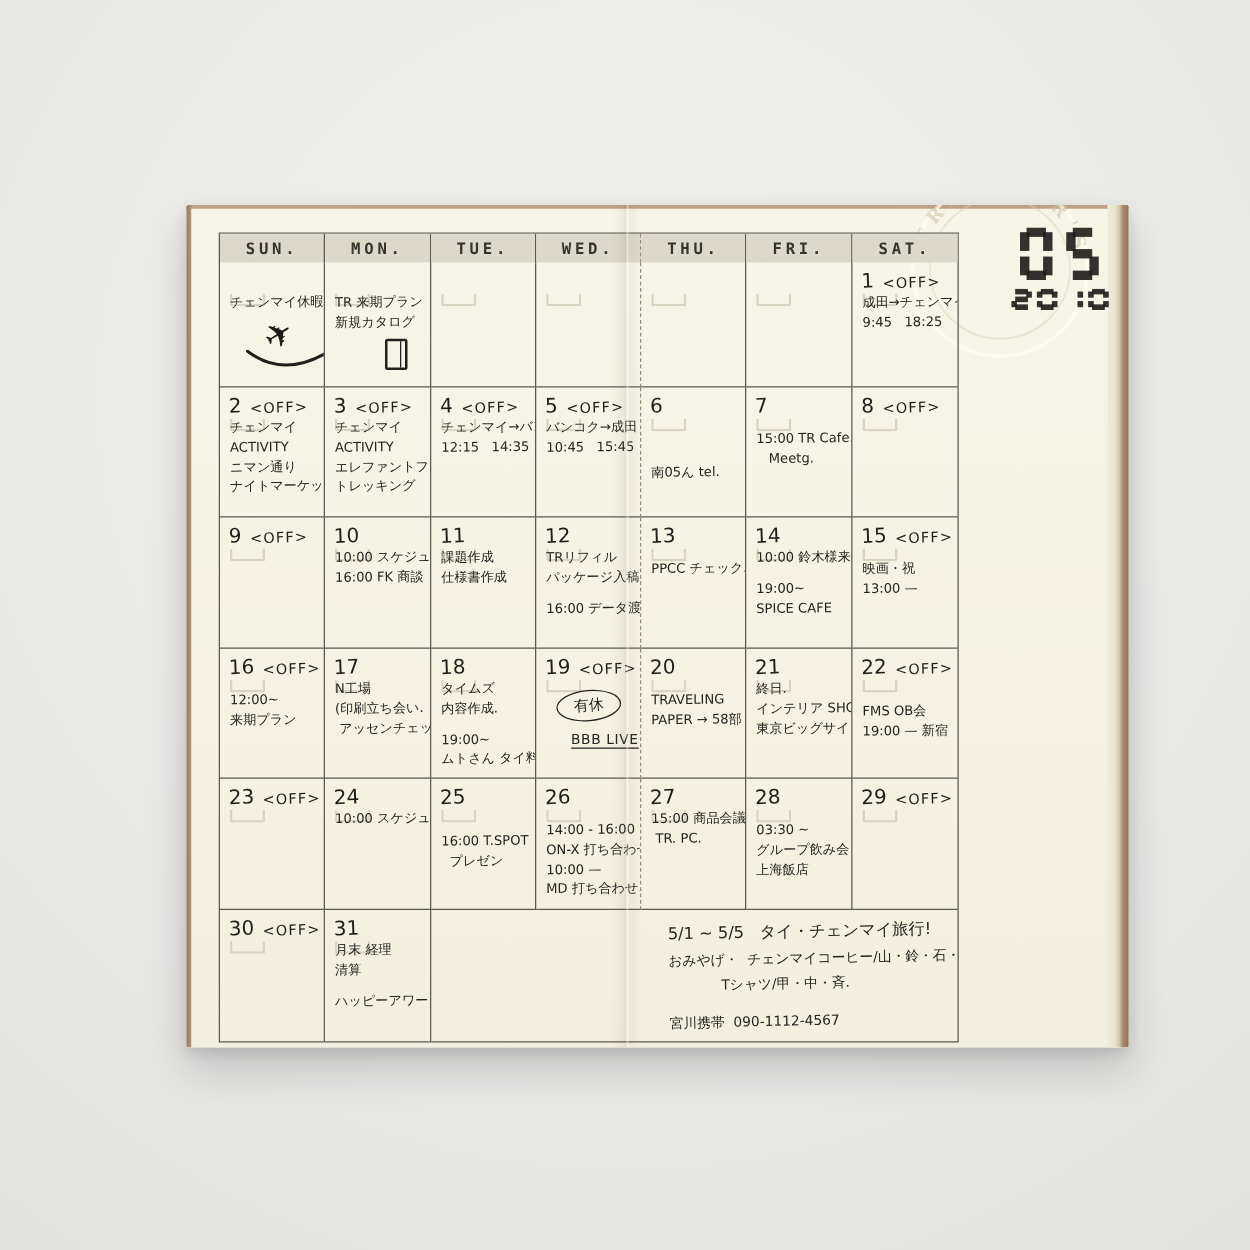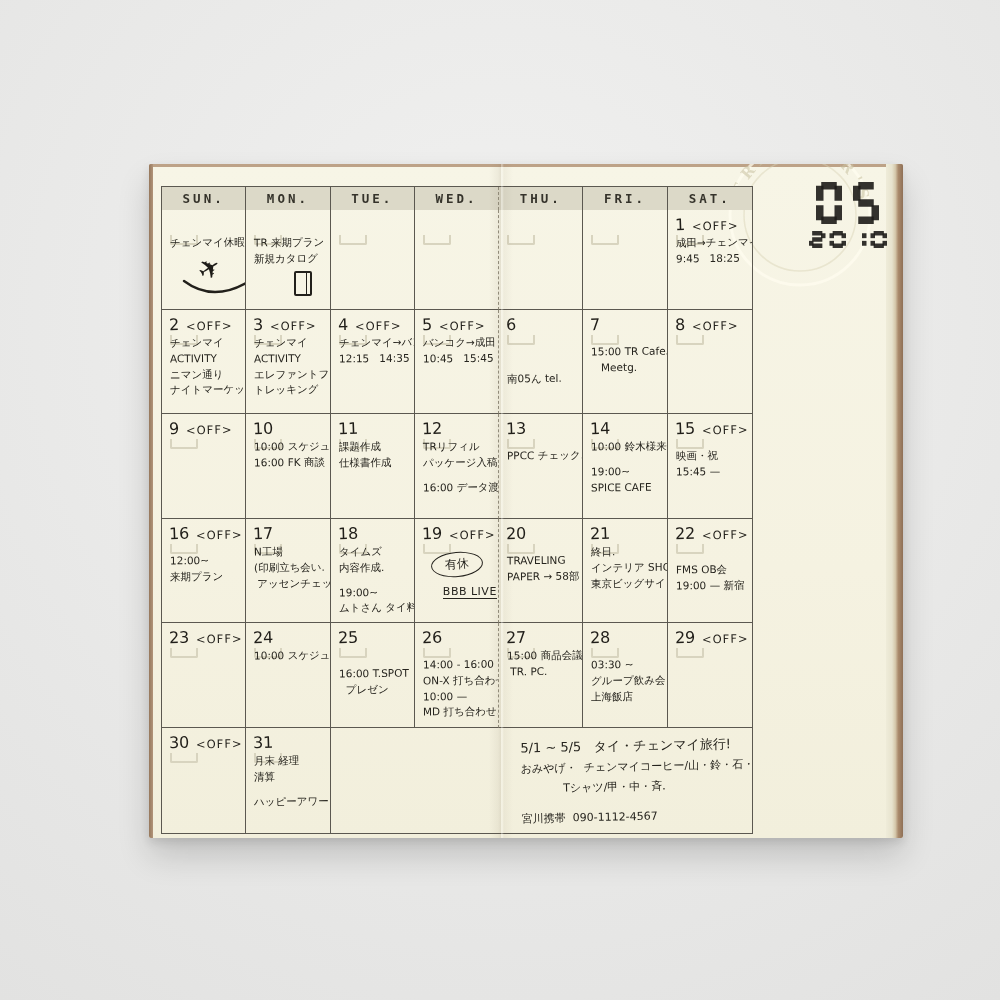--- a/index.html
+++ b/index.html
@@ -16,21 +16,21 @@
   }
   .edge-top{position:absolute;left:0;top:0;right:0;height:3px;background:#bda287;}
   .edge-left{position:absolute;left:0;top:0;bottom:0;width:4px;background:linear-gradient(90deg,#96785c,#b1947a);}
   .edge-right{position:absolute;right:0;top:0;bottom:0;width:17px;
     background:linear-gradient(90deg,#efecd9 0%,#e7e3ce 35%,#d5c8ab 55%,#aa8b6d 72%,#8f7056 100%);}
   .fold{position:absolute;left:340px;top:0;width:24px;height:100%;pointer-events:none;z-index:6;
     background:linear-gradient(90deg,rgba(110,95,70,0) 0%,rgba(110,95,70,.07) 38%,rgba(110,95,70,.13) 48%,rgba(255,255,250,.40) 53%,rgba(110,95,70,.06) 62%,rgba(110,95,70,0) 100%);}
 
   
   .grid{
-    position:absolute;left:12px;top:22px;width:590px;height:646px;z-index:3;
+    position:absolute;left:26px;top:22px;width:590px;height:646px;z-index:3;
     display:grid;grid-template-columns:repeat(7,1fr);
     grid-template-rows:23px 100px 104px 105px 104px 105px 105px;
     border:1px solid #5b5850;
   }
   .hcell{
     background:#dcd9c8;border-right:1px solid #5b5850;
     display:flex;align-items:center;justify-content:center;
     font-family:"DejaVu Sans Mono","Liberation Mono",monospace;
     font-size:12.5px;font-weight:bold;letter-spacing:3px;color:#35332b;
   }
@@ -242,21 +242,21 @@
         <p class="entry">10:00 鈴木様来社.</p>
         <p class="entry gap"></p>
         <p class="entry">19:00~</p>
         <p class="entry">SPICE CAFE</p>
       </div>
       <div class="cell last-col">
         <span class="datebox"></span>
         <div class="date-line"><span class="date-num">15</span><span class="off-label">&lt;OFF&gt;</span></div>
         <p class="entry gap"></p>
         <p class="entry">映画・祝</p>
-        <p class="entry">15:45 —</p>
+        <p class="entry">13:00 —</p>
       </div>
       <div class="cell">
         <span class="datebox"></span>
         <div class="date-line"><span class="date-num">16</span><span class="off-label">&lt;OFF&gt;</span></div>
         <p class="entry gap"></p>
         <p class="entry">12:00~</p>
         <p class="entry">来期プラン</p>
       </div>
       <div class="cell">
         <span class="datebox"></span>

